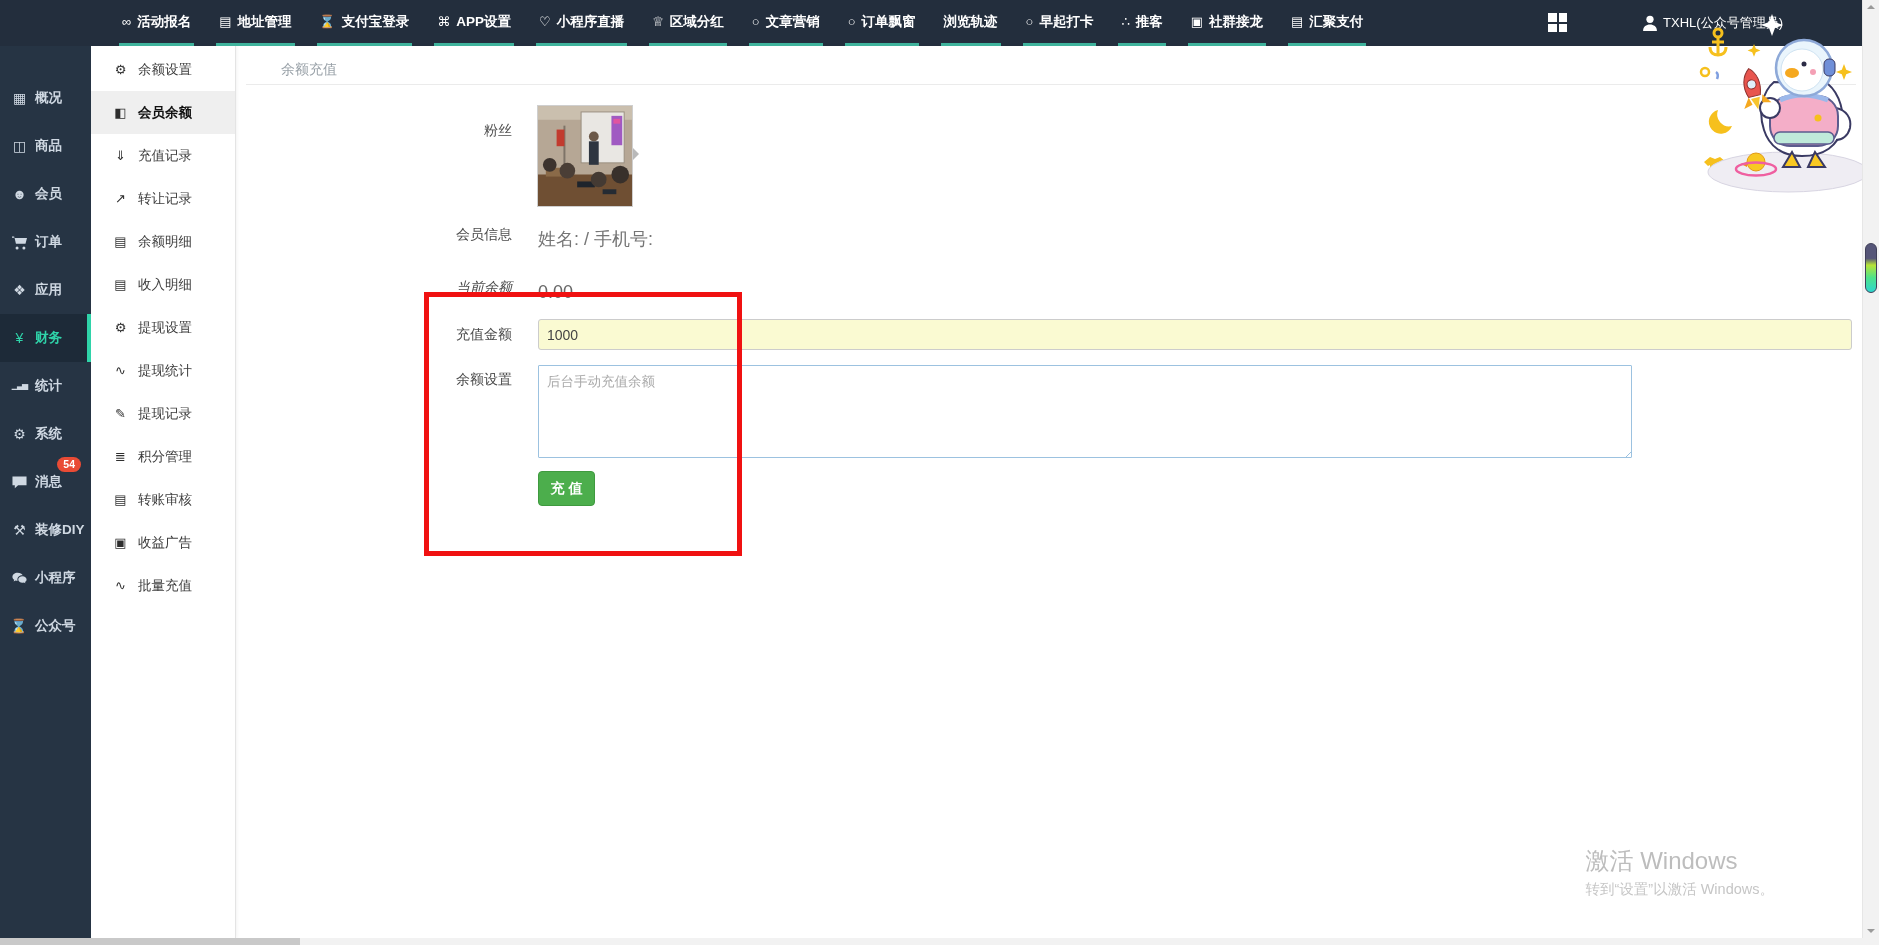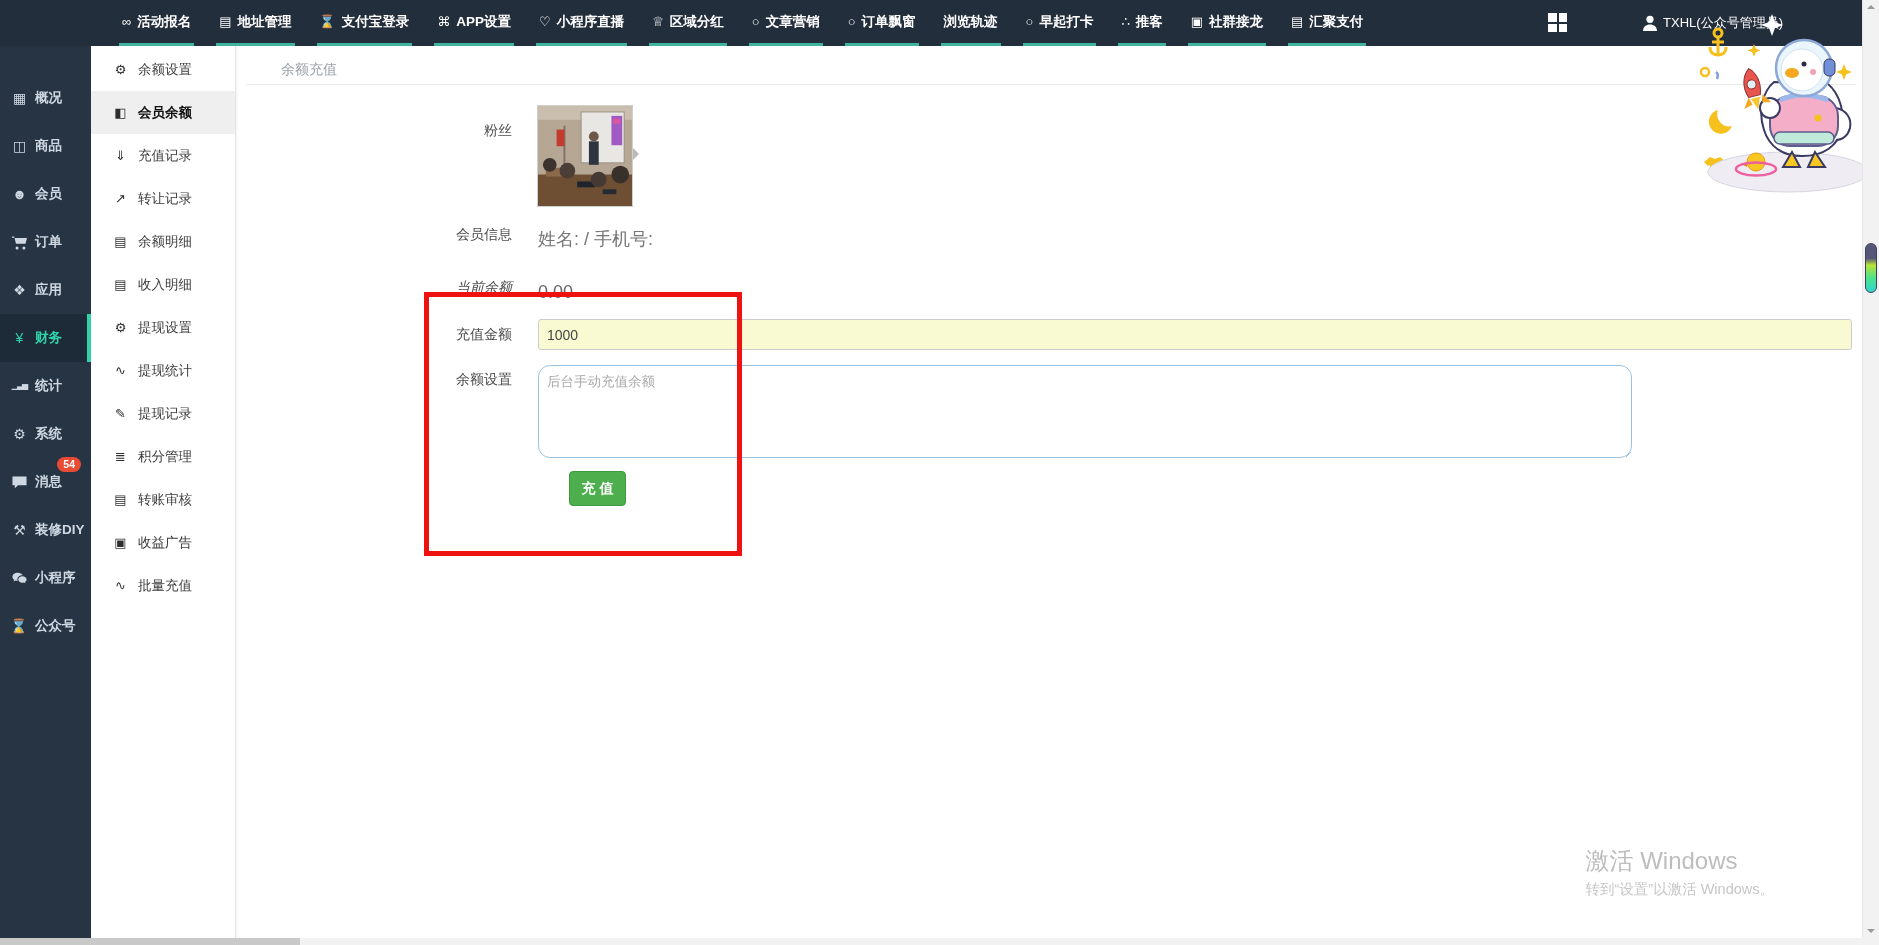--- a/index.html
+++ b/index.html
@@ -45,28 +45,28 @@
   .flabel{position:absolute;left:0;width:276px;text-align:right;font-size:14px;color:#4b4b4b;}
   .fvalue{position:absolute;left:302px;font-size:18px;color:#757575;}
   .fan-photo{position:absolute;left:301px;top:59px;width:96px;height:102px;border:1px solid #cfcfcf;cursor:pointer;}
   .fan-photo svg{display:block;width:100%;height:100%;}
   .photo-arrow{position:absolute;left:397px;top:102px;width:0;height:0;border:6px solid transparent;border-left-color:#b9b9b9;}
 
   .amount-input{position:absolute;left:302px;top:273px;width:1314px;height:31px;background:#fafad2;
     border:1px solid #ccc;border-radius:3px;padding:0 8px;font-size:14px;color:#444;
     font-family:"Liberation Sans","DejaVu Sans",sans-serif;}
   .remark-area{position:absolute;left:302px;top:319px;width:1094px;height:93px;border:1px solid #9cc2e0;
-    border-radius:12px;padding:7px 8px;font-size:13.5px;color:#444;resize:none;
+    border-radius:1px;padding:7px 8px;font-size:13.5px;color:#444;resize:none;
     font-family:"Liberation Sans","DejaVu Sans",sans-serif;}
   .remark-area::placeholder{color:#a9a9a9;}
   .resize-grip{position:absolute;left:1386px;top:402px;width:9px;height:9px;
     background:linear-gradient(135deg,transparent 0 50%,#9cc2e0 50% 55%,transparent 55% 70%,#9cc2e0 70% 75%,transparent 75%);}
   .submit-btn{position:absolute;left:302px;top:425px;width:57px;height:35px;background:#4cae4c;
     border:1px solid #3f9a3f;border-radius:4px;color:#fff;font-size:14px;font-weight:bold;cursor:pointer;
-    font-family:"Liberation Sans","DejaVu Sans",sans-serif;margin-left:31px;}
+    font-family:"Liberation Sans","DejaVu Sans",sans-serif;}
   .red-rect{position:absolute;left:188px;top:246px;width:318px;height:264px;border:5px solid #f01111;
     z-index:30;pointer-events:none;}
 
   .wm{position:absolute;right:88px;top:801px;color:#bdbdbd;}
   .wm .l1{font-size:24px;line-height:28px;}
   .wm .l2{font-size:14.5px;color:#c6c6c6;margin-top:5px;}
 
   
   .duck{position:absolute;left:1696px;top:12px;width:170px;height:185px;z-index:40;pointer-events:none;}
 

